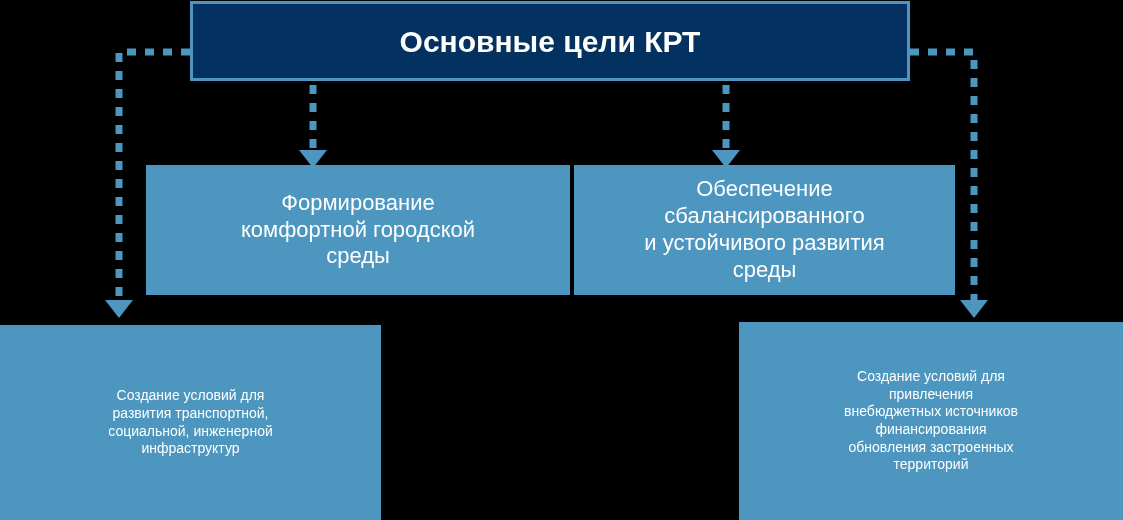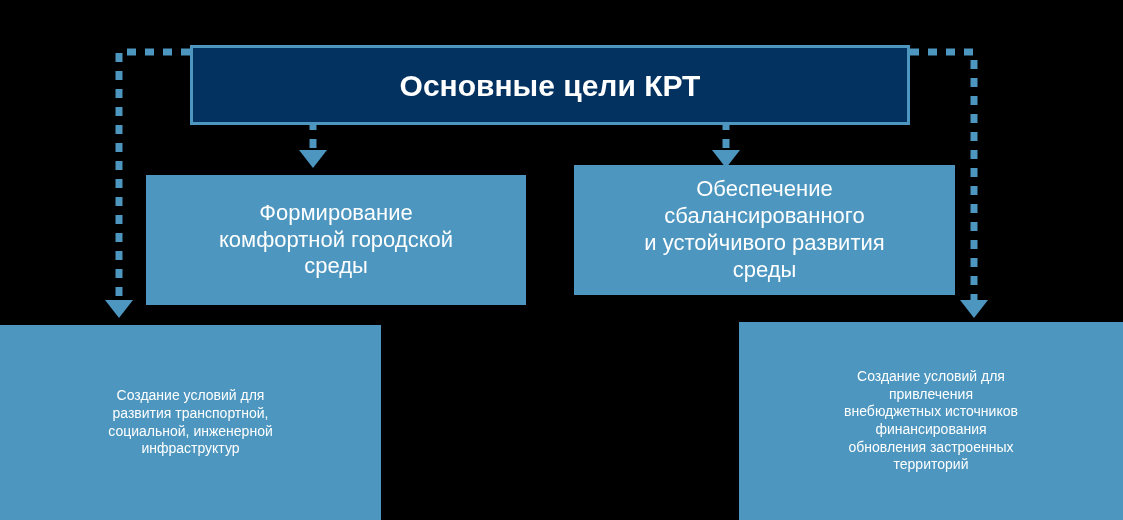--- a/index.html
+++ b/index.html
@@ -22,21 +22,20 @@
     left: 190px;
     top: 1px;
     width: 720px;
     height: 80px;
     background: #033160;
     border: 3px solid #4c96bf;
     box-sizing: border-box;
     display: flex;
     align-items: center;
     justify-content: center;
-    margin-top: 44px;
   }
   .title-box .title-text {
     color: #ffffff;
     font-size: 30px;
     font-weight: bold;
     letter-spacing: 0px;
     line-height: 1.1;
     text-align: center;
     white-space: nowrap;
   }
@@ -54,21 +53,21 @@
   .goal-box .goal-text {
     color: #ffffff;
     font-size: 22px;
     line-height: 1.22;
     text-align: center;
     white-space: pre-line;
     font-weight: normal;
   }
 
   
-  .box-mid-left  { left: 146px;  top: 165px; width: 380px; height: 130px; margin-top: 10px; }
+  .box-mid-left  { left: 146px;  top: 165px; width: 424px; height: 130px; }
   .box-mid-right { left: 574px;  top: 165px; width: 381px; height: 130px; }
 
   
   .box-bottom-left  { left: 0px;   top: 325px; width: 381px; height: 195px; }
   .box-bottom-right { left: 739px; top: 322px; width: 384px; height: 198px; }
   .box-bottom-left .goal-text,
   .box-bottom-right .goal-text { font-size: 14px; line-height: 1.26; }
 
   
   .connector {

